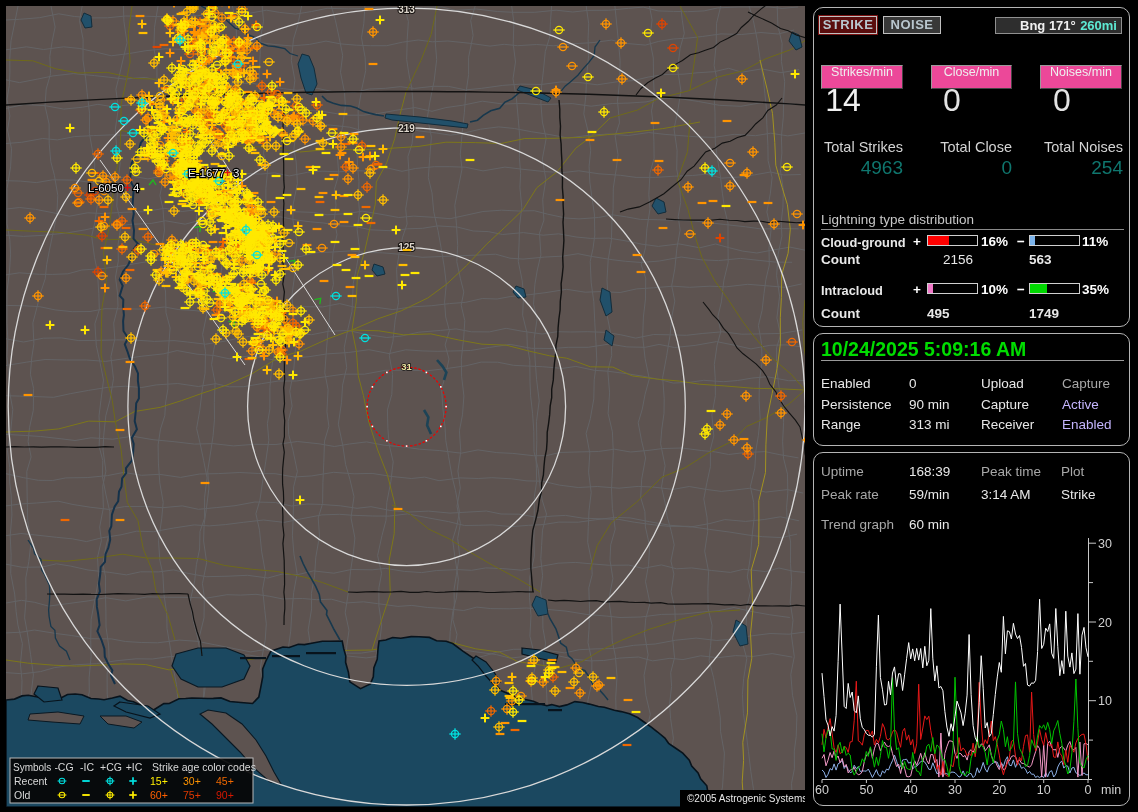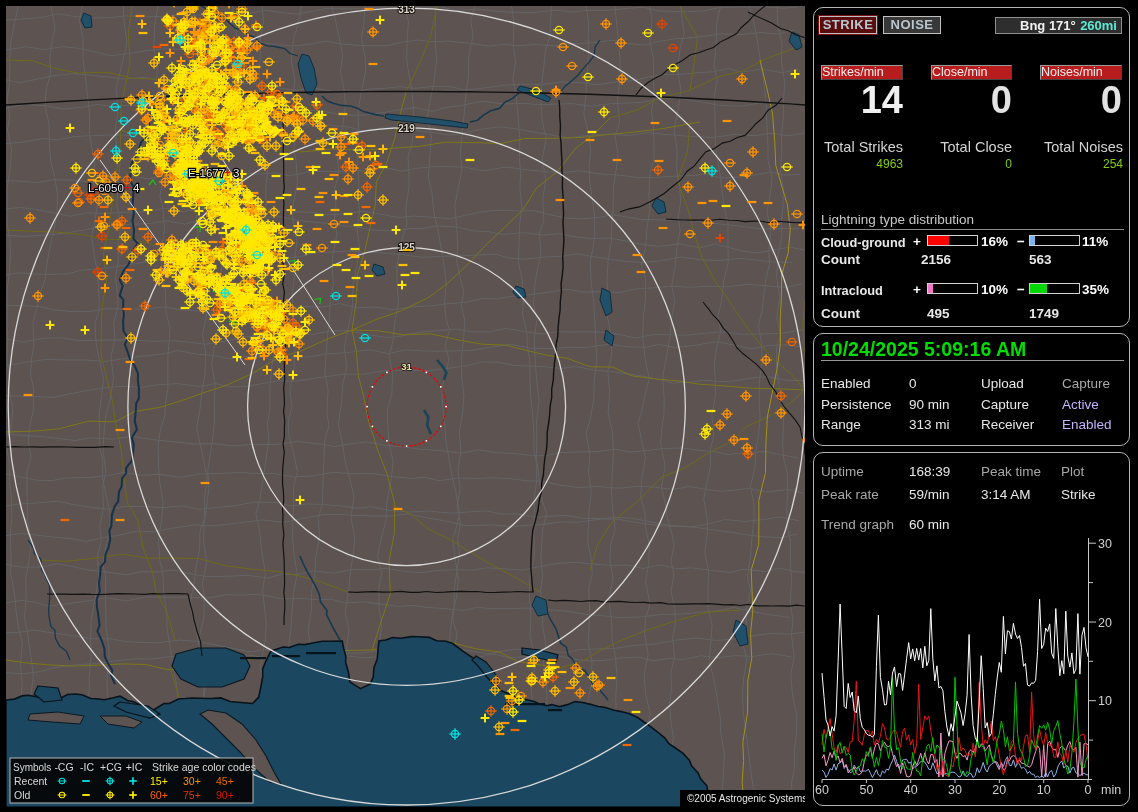--- a/index.html
+++ b/index.html
@@ -1,22 +1,22 @@
 <!DOCTYPE html>
 <html><head><meta charset="utf-8">
 <style>
 *{margin:0;padding:0;box-sizing:border-box}
 html,body{width:1138px;height:812px;background:#000;overflow:hidden;font-family:"Liberation Sans",sans-serif}
 .abs{position:absolute}
 .panel{position:absolute;left:813px;width:317px;border:1px solid #b4b4b4;border-radius:10px;background:#000}
 .btn{position:absolute;text-align:center;font-weight:bold;color:#b9c6ce;font-size:13px;line-height:16px;letter-spacing:0.5px}
-.lbtn{position:absolute;height:15px;background:#b91c1c;border:1px solid;border-color:#9a9a9a #454545 #454545 #9a9a9a;color:#efefef;font-size:12.5px;line-height:13px;}
-.big{position:absolute;font-size:38px;font-weight:bold;color:#f0f0f0;text-align:right;width:120px;line-height:26px}
+.lbtn{position:absolute;height:24px;background:#ec4899;border:1px solid;border-color:#9a9a9a #454545 #454545 #9a9a9a;color:#efefef;font-size:12.5px;line-height:13px;text-align:center}
+.big{position:absolute;font-size:32px;font-weight:normal;color:#f0f0f0;text-align:center;width:120px;line-height:26px}
 .tlab{position:absolute;font-size:14.5px;color:#d4d4d4;text-align:right;width:130px}
-.tval{position:absolute;font-size:12px;color:#84cc16;text-align:right;width:130px}
+.tval{position:absolute;font-size:19px;color:#0f766e;text-align:right;width:130px}
 .r{position:absolute;font-size:13.5px;color:#e8e8e8;white-space:nowrap}
 .bl{font-weight:bold;font-size:12.8px}
 .gray{color:#a8a8a8} .green{color:#c4b5fd}
 .bar{position:absolute;width:51px;height:11px;border:1px solid #d0d0d0;background:#000}
 .bar>div{height:100%}
 .pct{position:absolute;font-size:13.5px;font-weight:bold;color:#fff}
 </style></head>
 <body>
 <svg width="799" height="801" viewBox="6 6 799 801" style="position:absolute;left:6px;top:6px">
 <defs>
@@ -2189,21 +2189,21 @@
 <div class="bar" style="left:927px;top:235px">
     <div style="width:43%;background:#f00"></div>
   </div>
 <div class="pct" style="left:981px;top:234px">16%</div>
 <div class="pct" style="left:1017px;top:234px">−</div>
 <div class="bar" style="left:1029px;top:235px">
     <div style="width:11%;background:#7cb4ec"></div>
   </div>
 <div class="pct" style="left:1082px;top:234px">11%</div>
 <div class="r" style="left:821px;top:252px;font-weight:bold">Count</div>
-<div class="r" style="left:921px;top:252px;font-weight:bold">2156</div>
+<div class="r" style="left:943px;top:252px;font-weight:normal">2156</div>
 <div class="r" style="left:1029px;top:252px;font-weight:bold">563</div>
 
 <div class="r bl" style="left:821px;top:283px">Intracloud</div>
 <div class="pct" style="left:913px;top:282px">+</div>
 <div class="bar" style="left:927px;top:283px">
     <div style="width:10%;background:#f078c8"></div>
   </div>
 <div class="pct" style="left:981px;top:282px">10%</div>
 <div class="pct" style="left:1017px;top:282px">−</div>
 <div class="bar" style="left:1029px;top:283px">

